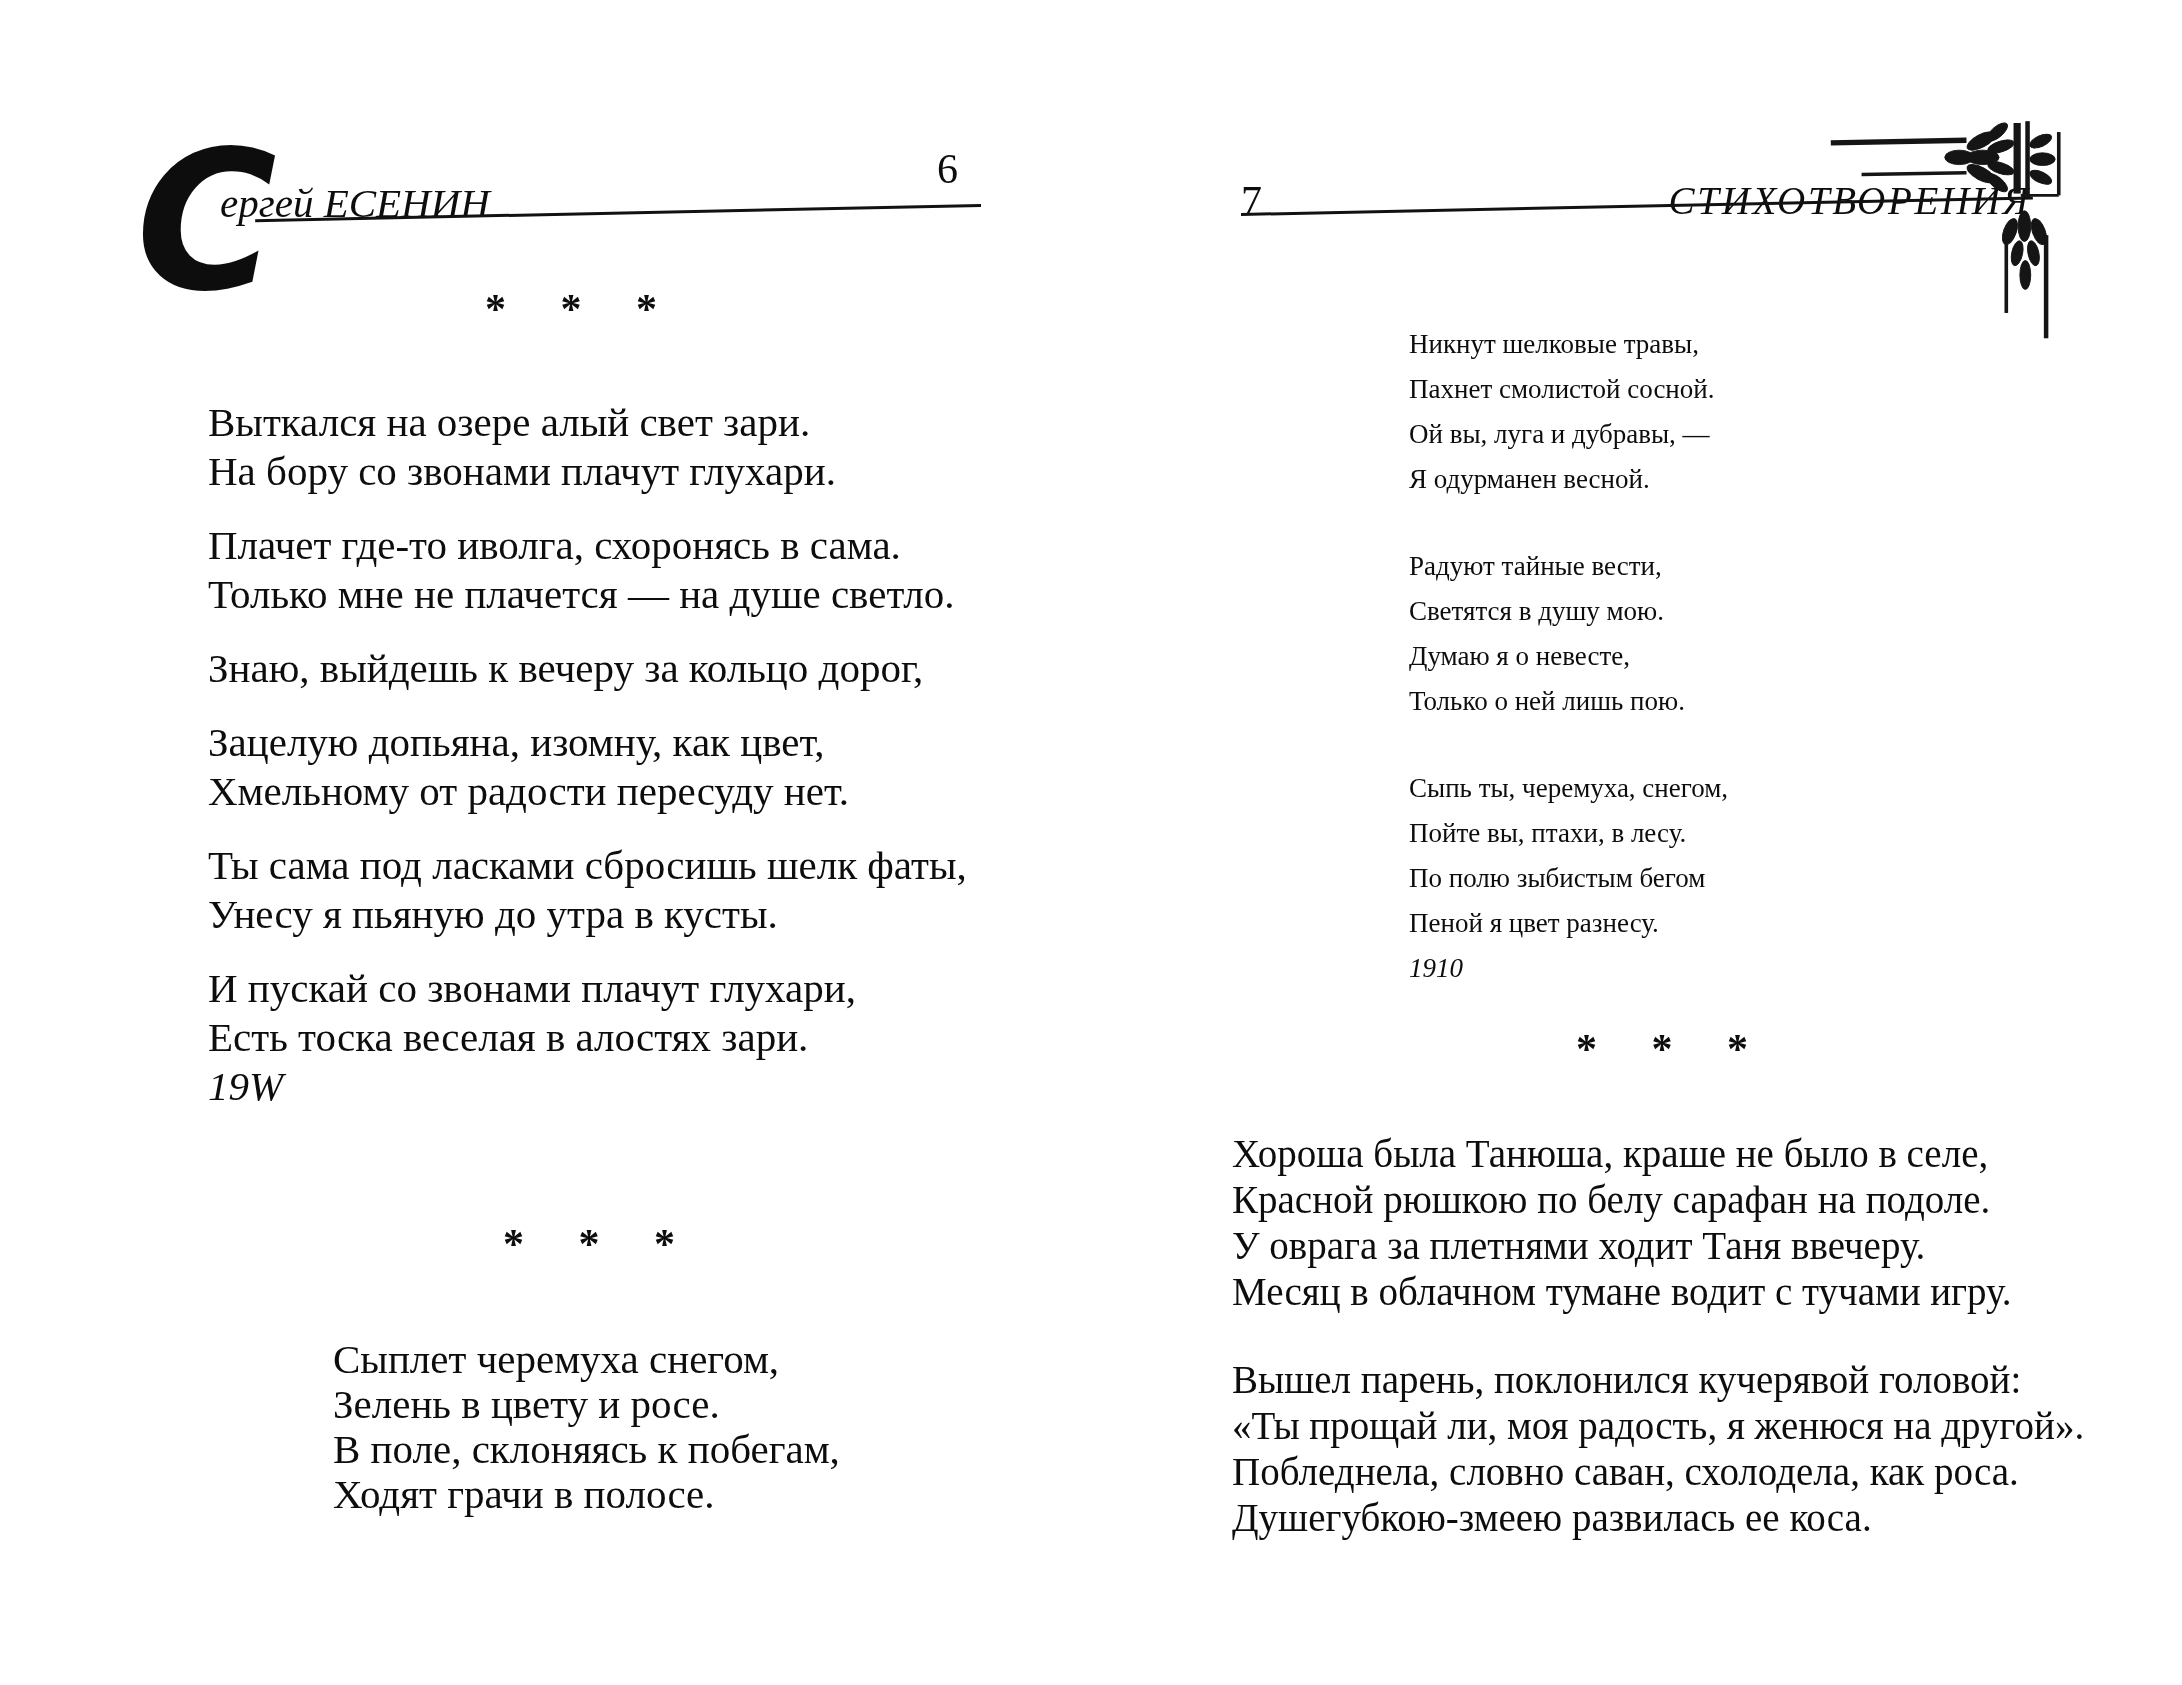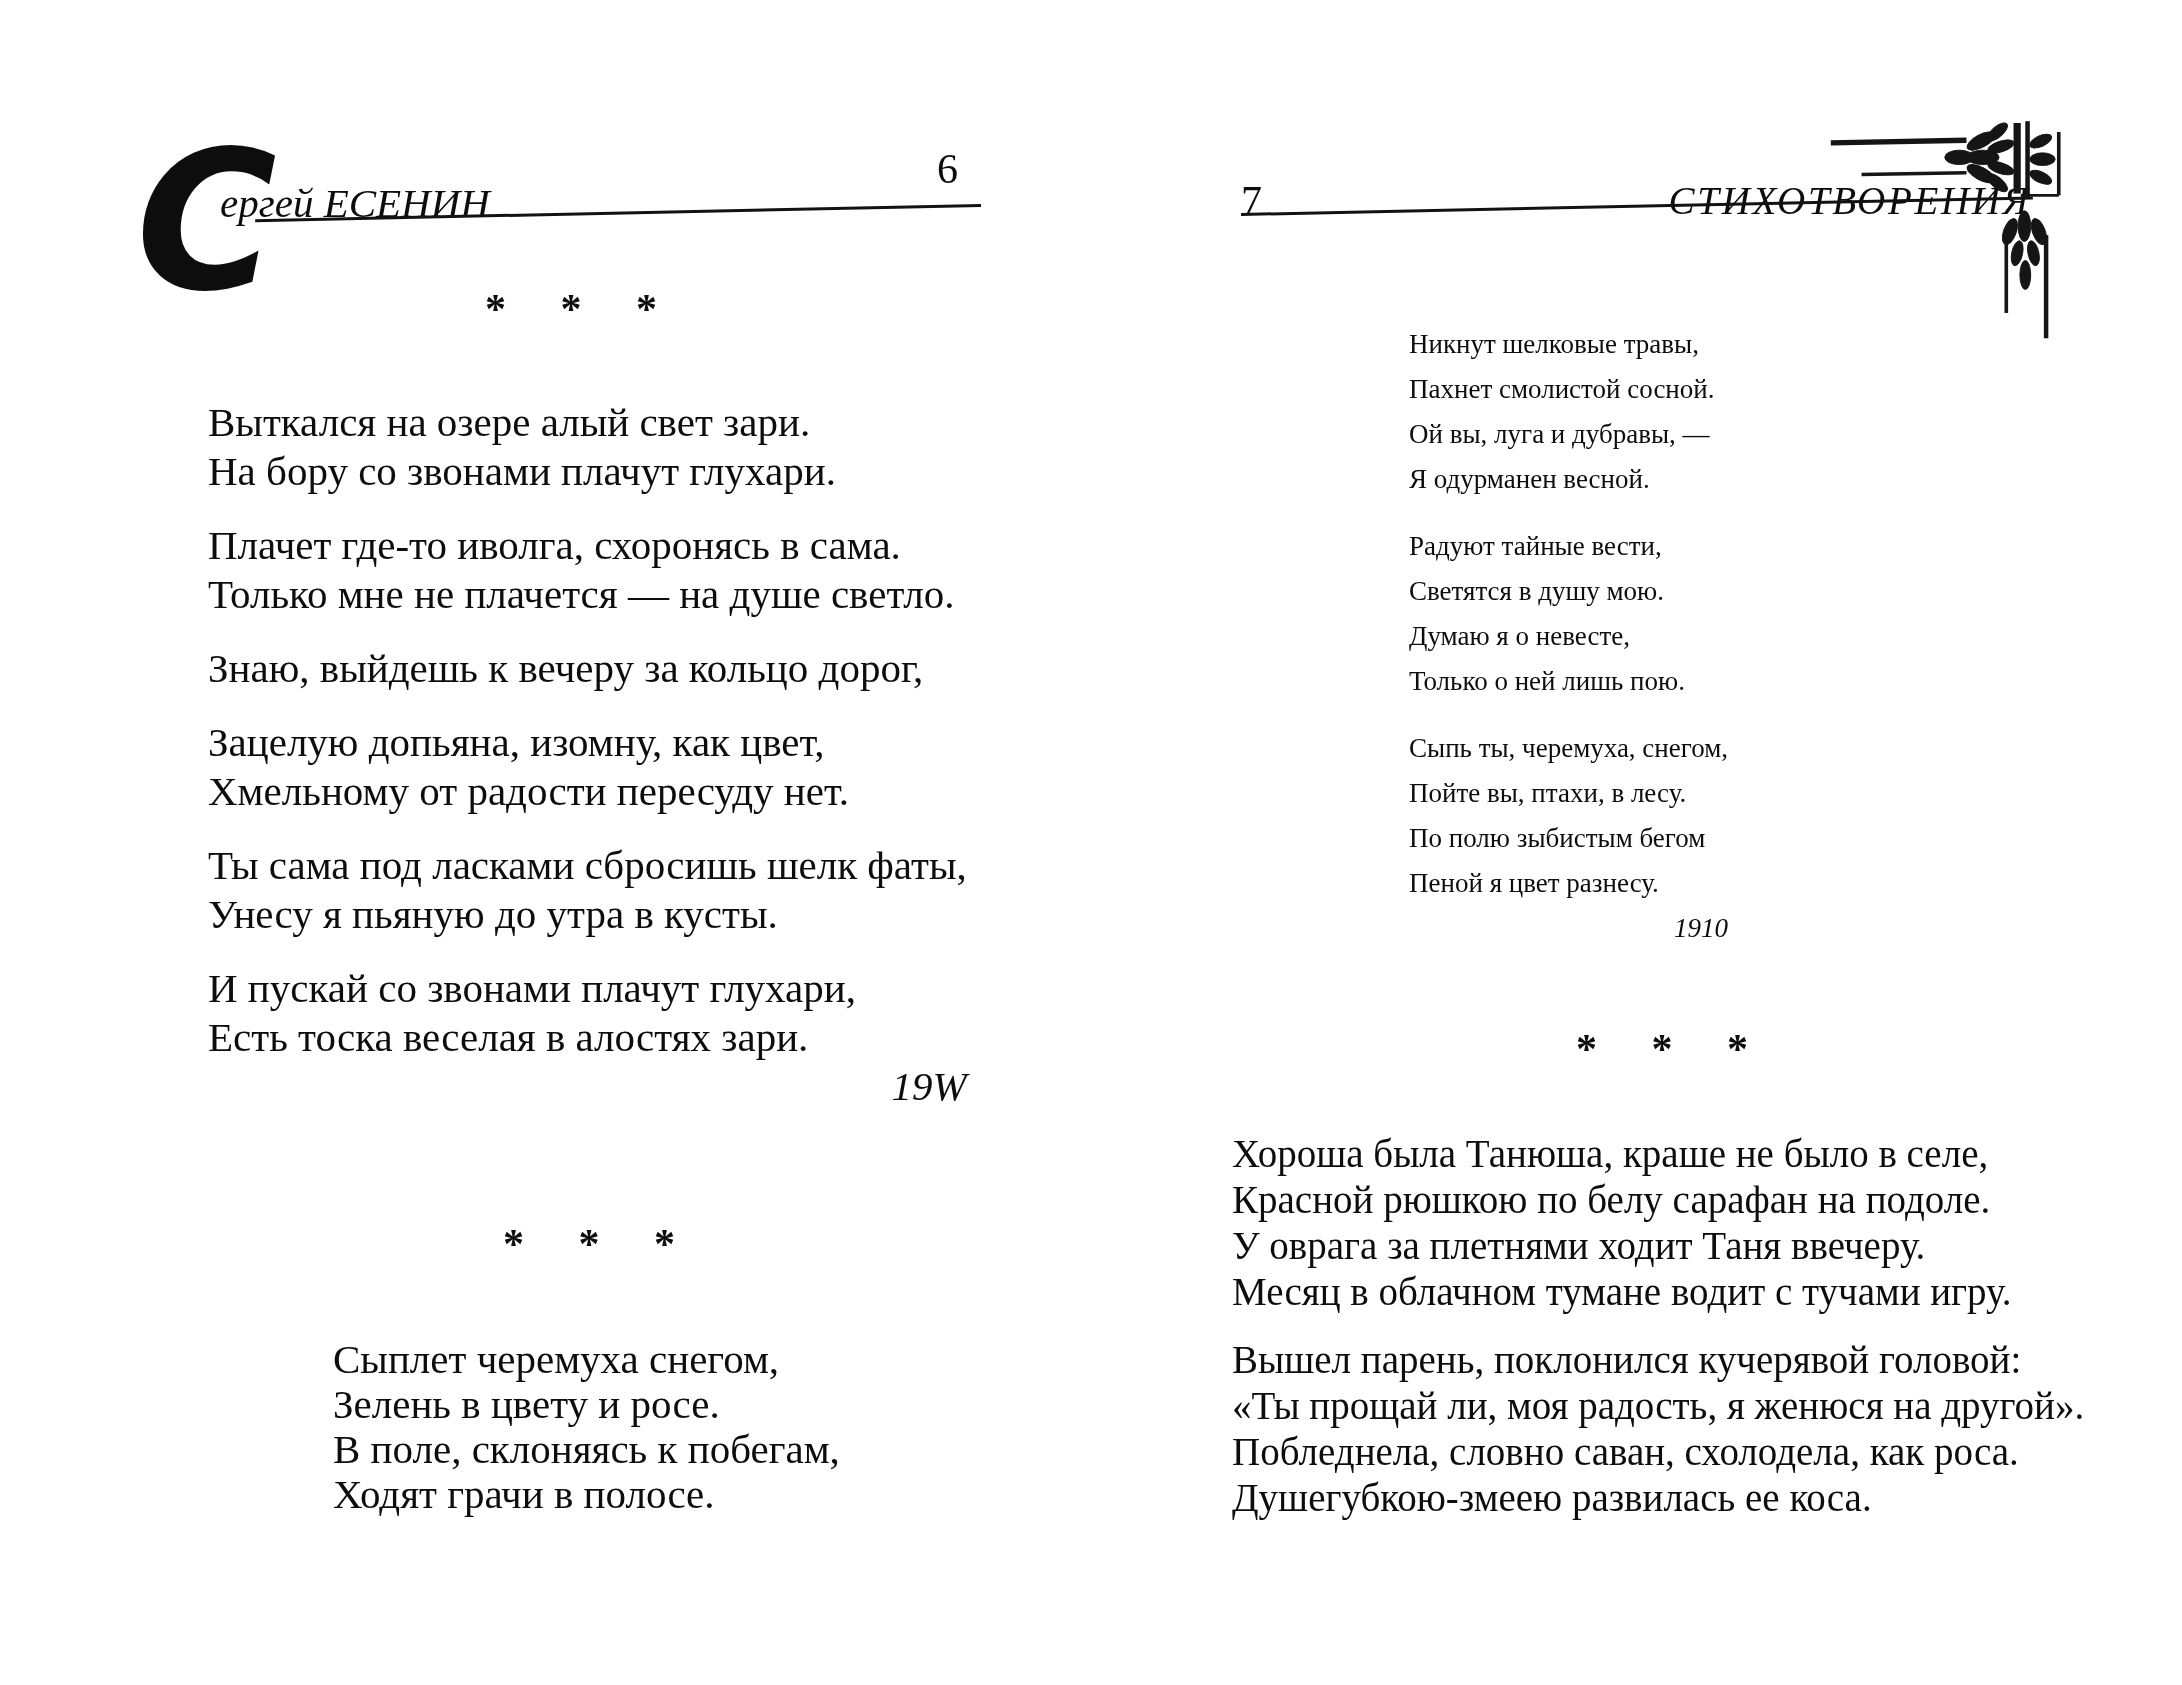--- a/index.html
+++ b/index.html
@@ -43,22 +43,22 @@
     font-weight:bold;font-size:42px;line-height:42px;
     letter-spacing:22px;white-space:nowrap;
   }
   .stars-l1{left:485px;top:288px;}
   .stars-l2{left:503px;top:1223px;}
   .stars-r1{left:1576px;top:1028px;}
 
   
   .poem .line{white-space:nowrap;}
   .gap28 .stanza + .stanza{margin-top:25px;}
-  .gap42 .stanza + .stanza{margin-top:22px;}
-  .poem-date{font-style:italic;text-align:right;}
+  .gap42 .stanza + .stanza{margin-top:42px;}
+  .poem-date{font-style:italic;}
 
   .poem-l1{left:208px;top:398px;font-size:41px;}
   .poem-l1 .line,.poem-l1 .poem-date{height:49px;line-height:49px;}
 
   .poem-l2{left:333px;top:1337px;font-size:41px;}
   .poem-l2 .line{height:45px;line-height:45px;}
 
   .poem-r1{left:1409px;top:322px;font-size:27px;}
   .poem-r1 .line,.poem-r1 .poem-date{height:45px;line-height:45px;}
 

